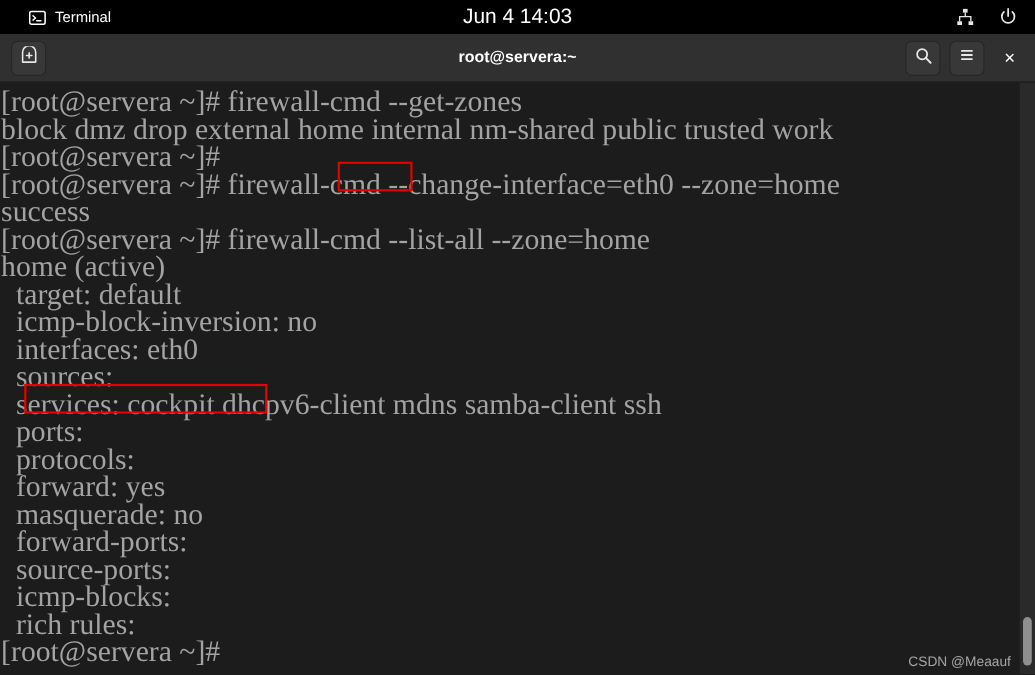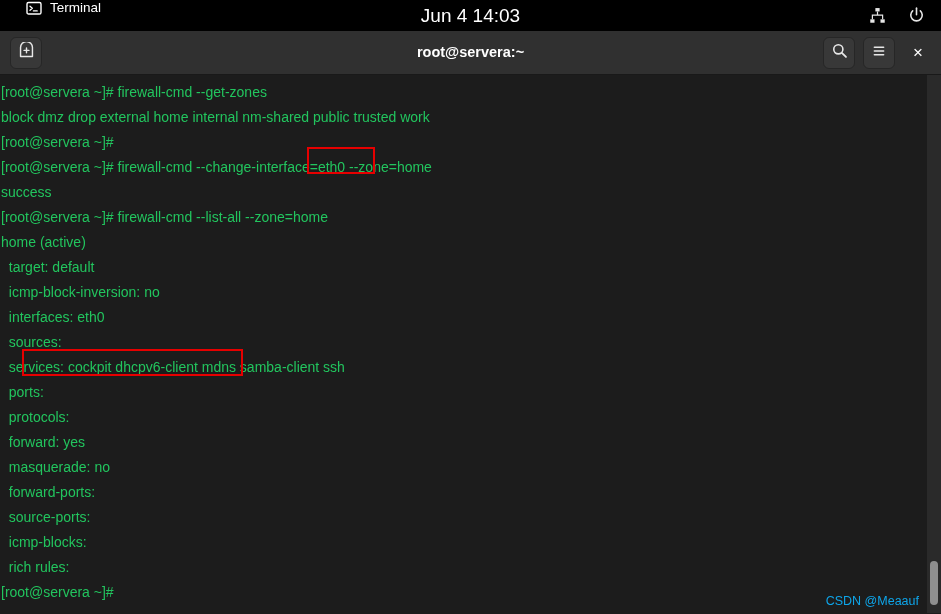--- a/index.html
+++ b/index.html
@@ -31,21 +31,21 @@
   .tb-activities {
     display: flex;
     align-items: center;
     gap: 8px;
     padding: 0 10px 0 14px;
     height: 31px;
   }
   .redhat-logo { width: 20px; height: 14px; display: block; }
   .tb-app {
     display: flex;
-    align-items: flex-start;
+    align-items: center;
     gap: 8px;
     padding: 0 10px;
     height: 31px;
     margin-left: 16px;
   }
   .term-icon { width: 16px; height: 16px; display: block; }
   .tb-clock {
     position: absolute;
     left: 0; right: 0;
     top: 0;
@@ -140,23 +140,23 @@
     background: #1c1c1c;
     overflow: hidden;
   }
   .term-text {
     position: absolute;
     left: 0;
     top: 5px;
     width: 941px;
     margin: 0;
     padding: 0 0 0 1px;
-    color: #22c55e;
-    font-family: Liberation Sans, sans-serif;
-    font-size: 14px;
+    color: #a3a3a3;
+    font-family: Liberation Serif, serif;
+    font-size: 27px;
     line-height: 25px;
     white-space: pre;
     letter-spacing: 0px;
   }
   .term-line { height: 25px; }
 
   
   .hl {
     position: absolute;
     border: 2px solid #e60000;
@@ -178,21 +178,21 @@
     left: 3px;
     width: 8px;
     border-radius: 4px;
     background: #8f8f8f;
   }
 
   .watermark {
     position: absolute;
     right: 22px;
     bottom: 5px;
-    color: #0ea5e9;
+    color: #a3a3a3;
     font-size: 12.5px;
     font-family: "Liberation Sans", sans-serif;
   }
 </style>
 </head>
 <body>
 
 <div class="topbar">
 
 

